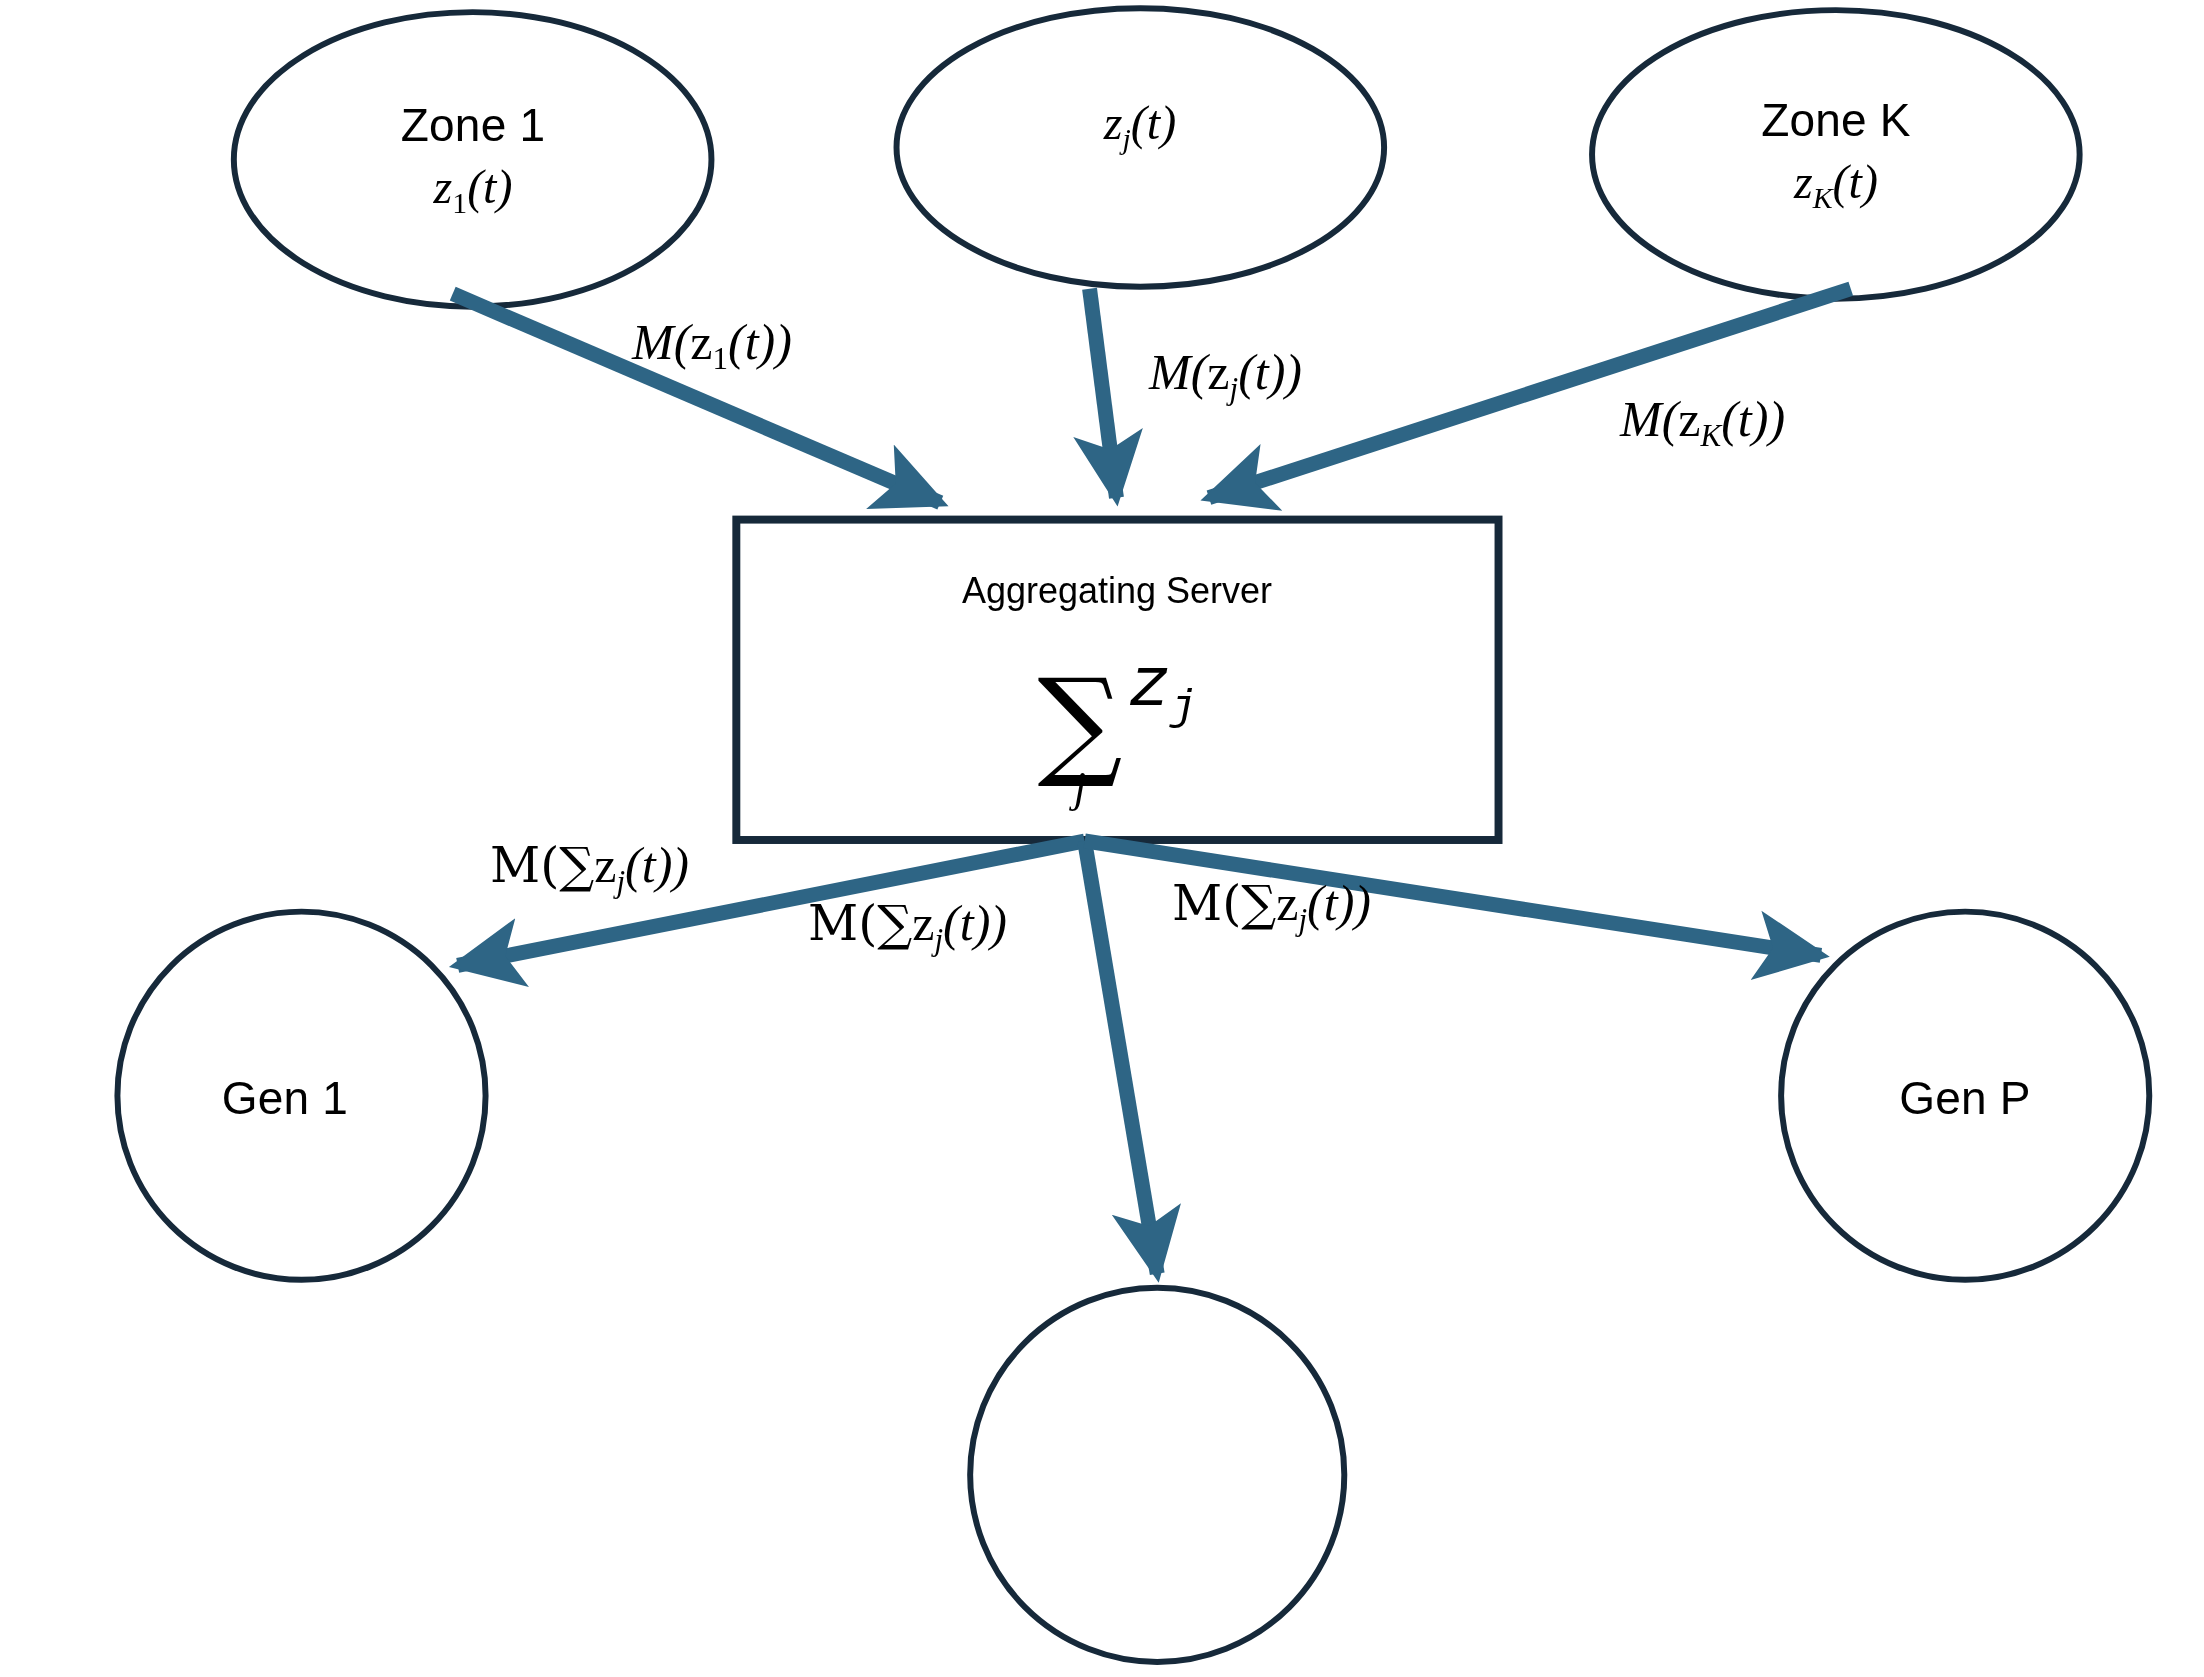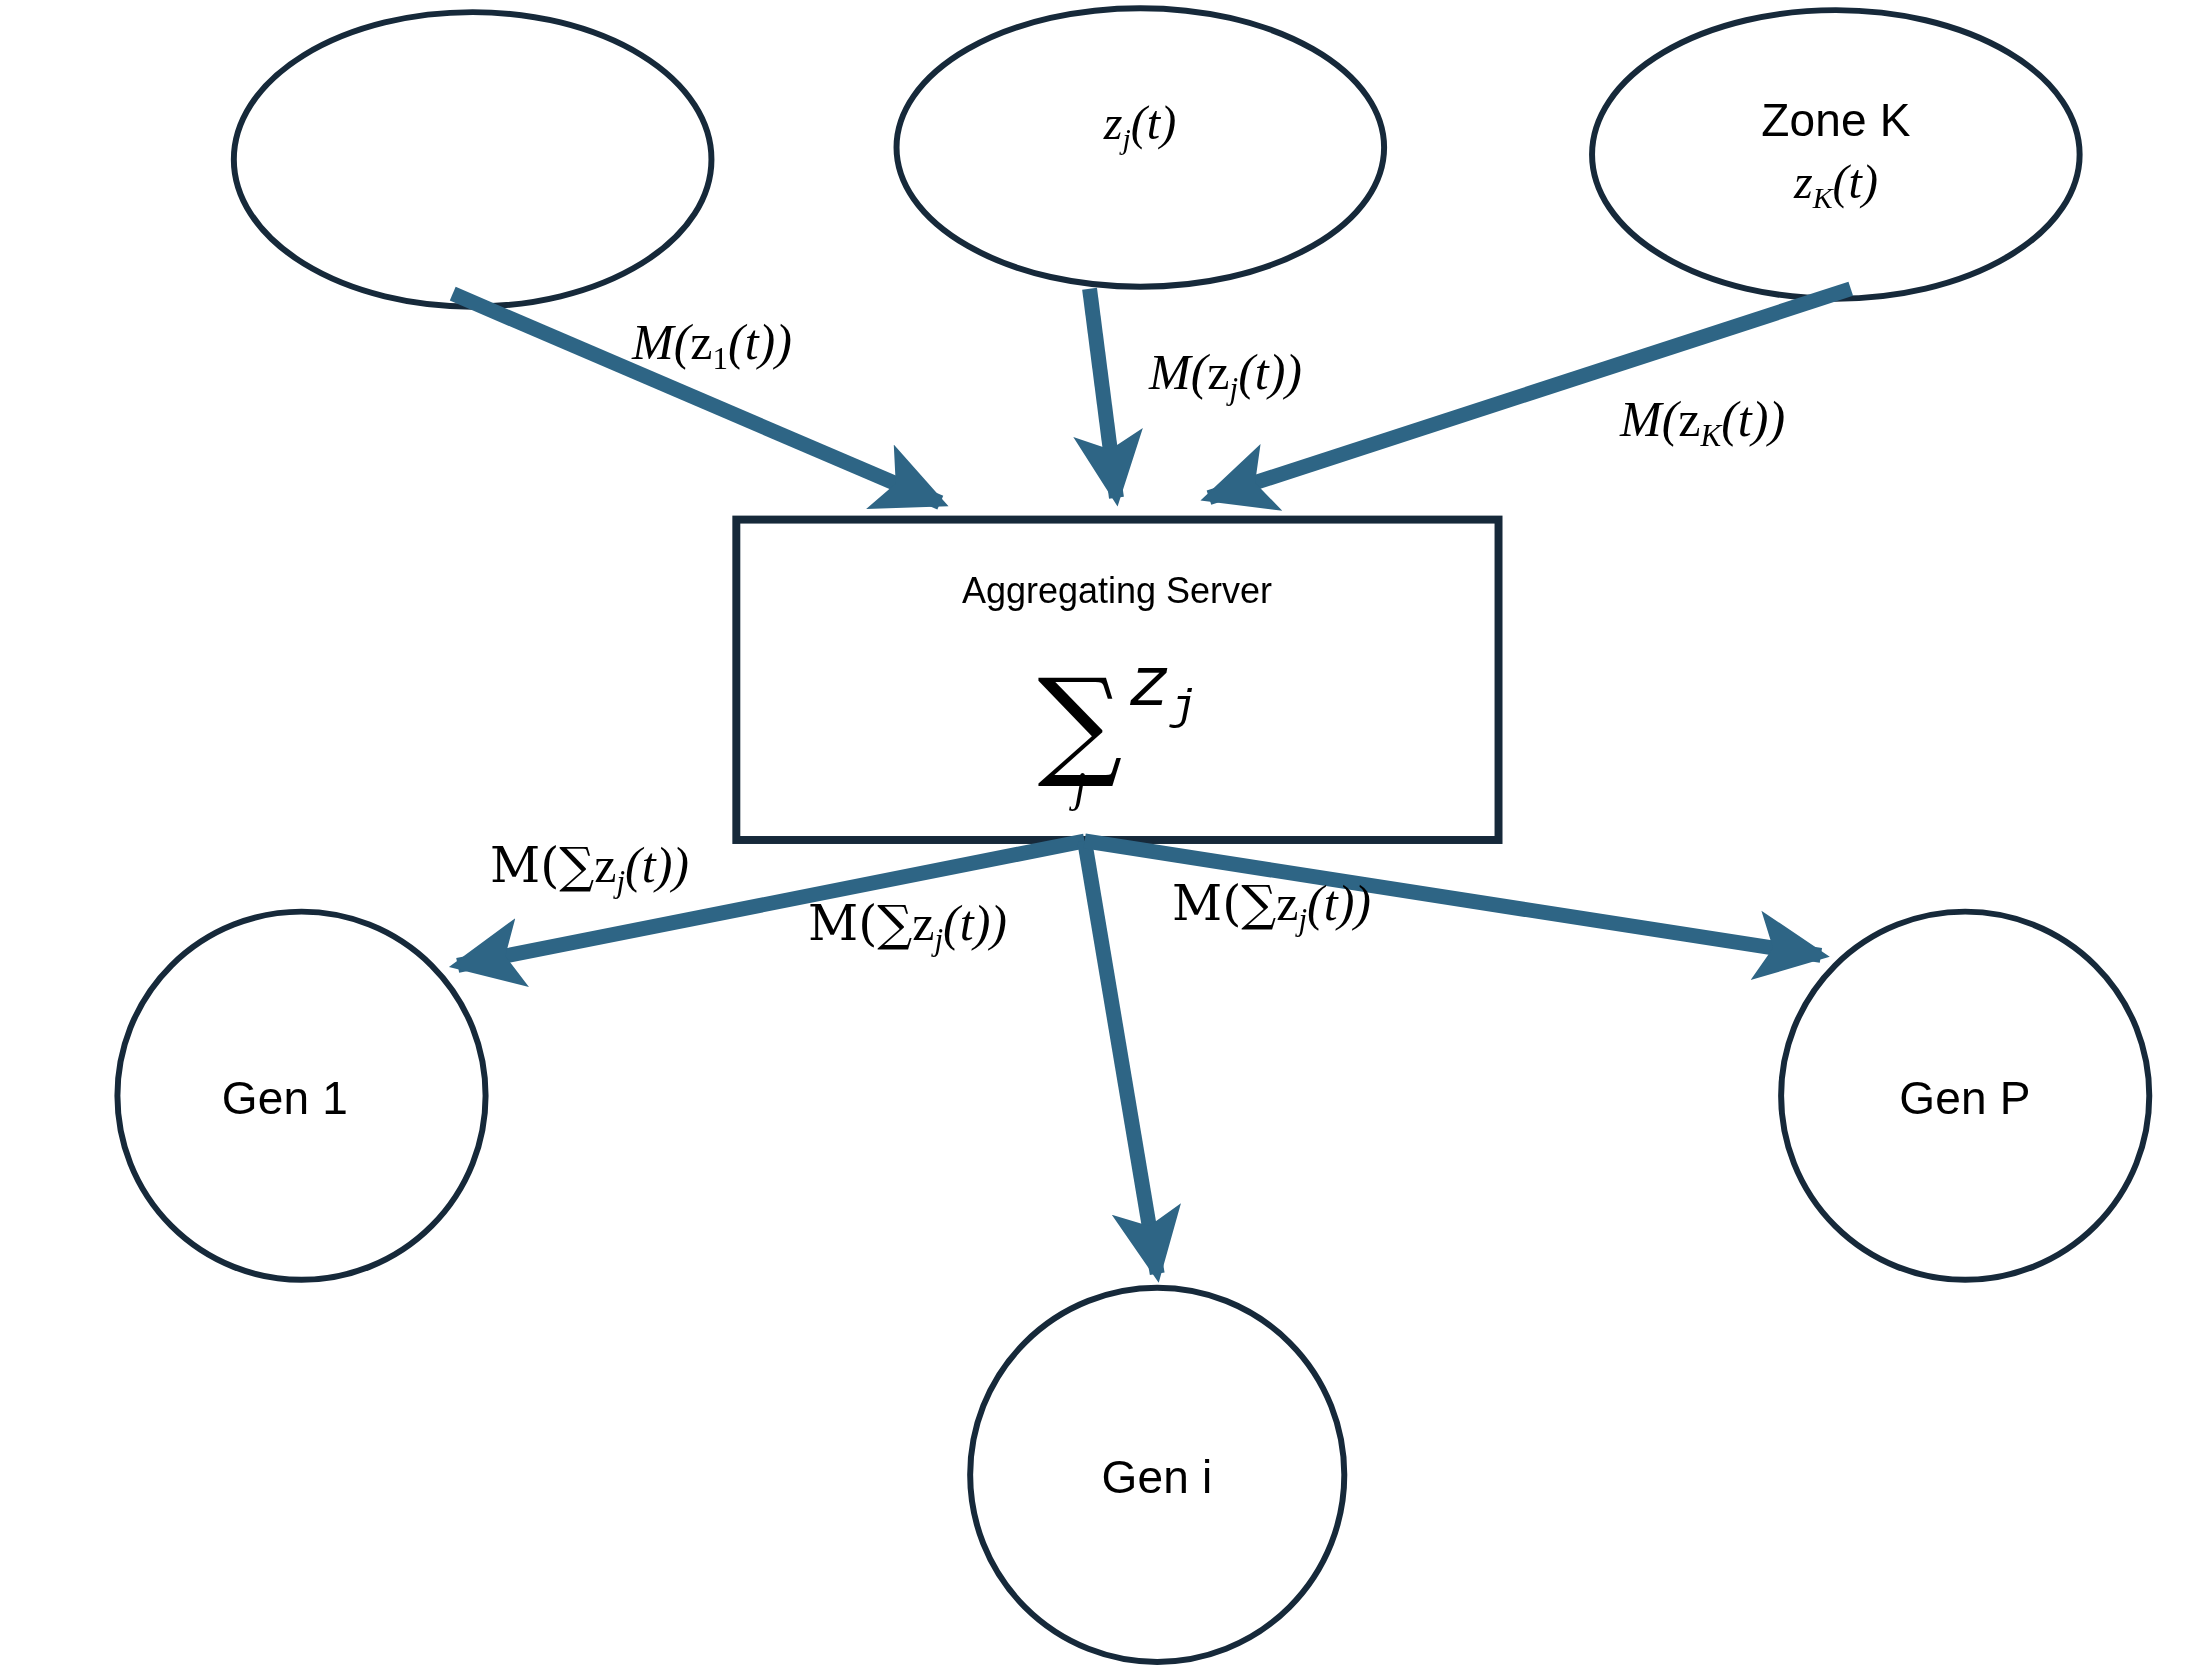--- a/index.html
+++ b/index.html
@@ -140,20 +140,24 @@
 
     <line x1="1860" y1="290" x2="1215" y2="500" stroke="#2e6585" stroke-width="15" marker-end="url(#arrowhead)"></line>
 
     <line x1="1090" y1="845" x2="460" y2="970" stroke="#2e6585" stroke-width="15" marker-end="url(#arrowhead)"></line>
 
     <line x1="1090" y1="845" x2="1163" y2="1280" stroke="#2e6585" stroke-width="15" marker-end="url(#arrowhead)"></line>
 
     <line x1="1090" y1="845" x2="1830" y2="960" stroke="#2e6585" stroke-width="15" marker-end="url(#arrowhead)"></line>
   </svg>
 
+  <div class="node-label" style="left:274px; top:100px; width:398px;">
+    <div class="node-title">Zone 1</div>
+    <div class="node-formula"><span>z</span><span class="sub upright">1</span><span>(t)</span></div>
+  </div>
 
   <div class="node-label" style="left:941px; top:88px; width:398px;">
     <div class="node-formula"><span>z</span><span class="sub">j</span><span>(t)</span></div>
   </div>
 
   <div class="node-label" style="left:1637px; top:95px; width:398px;">
     <div class="node-title">Zone K</div>
     <div class="node-formula"><span>z</span><span class="sub">K</span><span>(t)</span></div>
   </div>
 
@@ -161,21 +165,20 @@
 
   <div id="server-formula" style="left:736px; top:647px;">
     <span class="bigsigma-wrap">
       <span class="bigsigma">∑</span>
       <span class="bigsigma-sub">j</span>
     </span><span class="sigma-operand"><span>z</span><span class="sub">j</span></span>
   </div>
 
   <div class="node-label node-title" style="left:86px; top:1073px; width:398px;">Gen 1</div>
 
-  <div class="node-label node-title" style="left:958px; top:1452px; width:398px;">Gen i</div>
 
   <div class="node-label node-title" style="left:1766px; top:1073px; width:398px;">Gen P</div>
 
   <div class="edge-label" style="left:632px; top:313px;"><span>M(</span><span class="upright">z</span><span class="sub upright">1</span><span>(t))</span></div>
 
   <div class="edge-label" style="left:1149px; top:343px;"><span>M(</span><span class="upright">z</span><span class="sub">j</span><span>(t))</span></div>
 
   <div class="edge-label" style="left:1620px; top:390px;"><span>M(</span><span class="upright">z</span><span class="sub">K</span><span>(t))</span></div>
 
   <div class="edge-label" style="left:490px; top:836px;"><span class="sigma-inline">M(∑</span><span class="upright">z</span><span class="sub">j</span><span>(t))</span></div>

